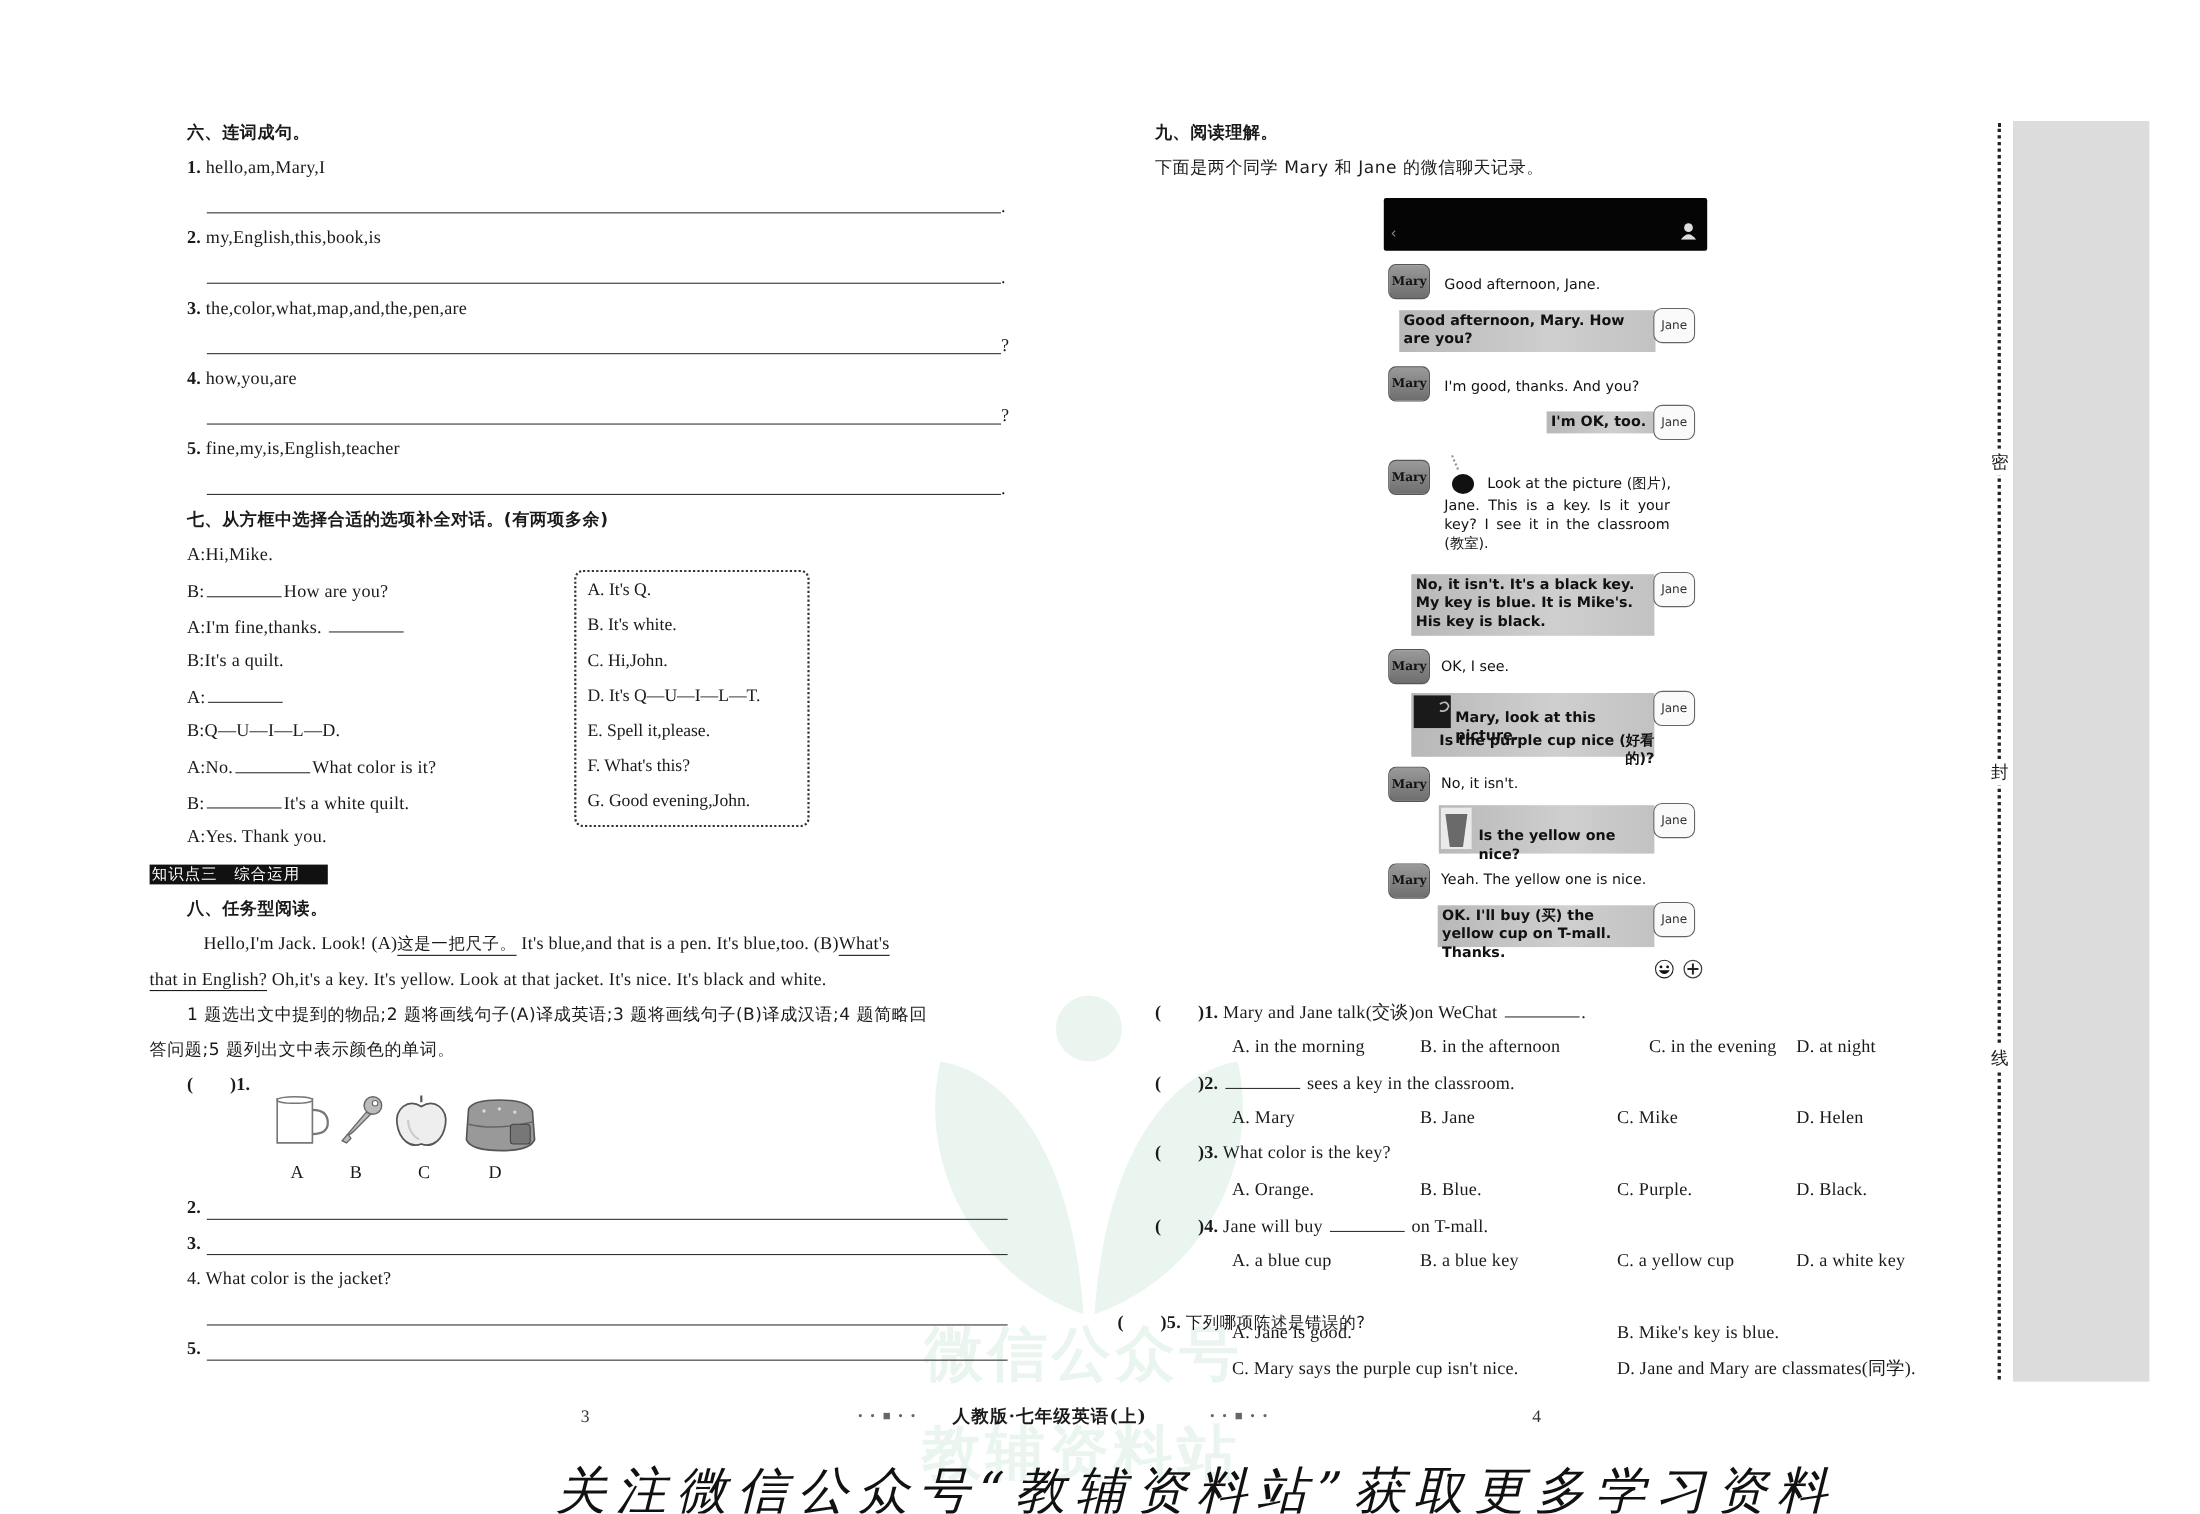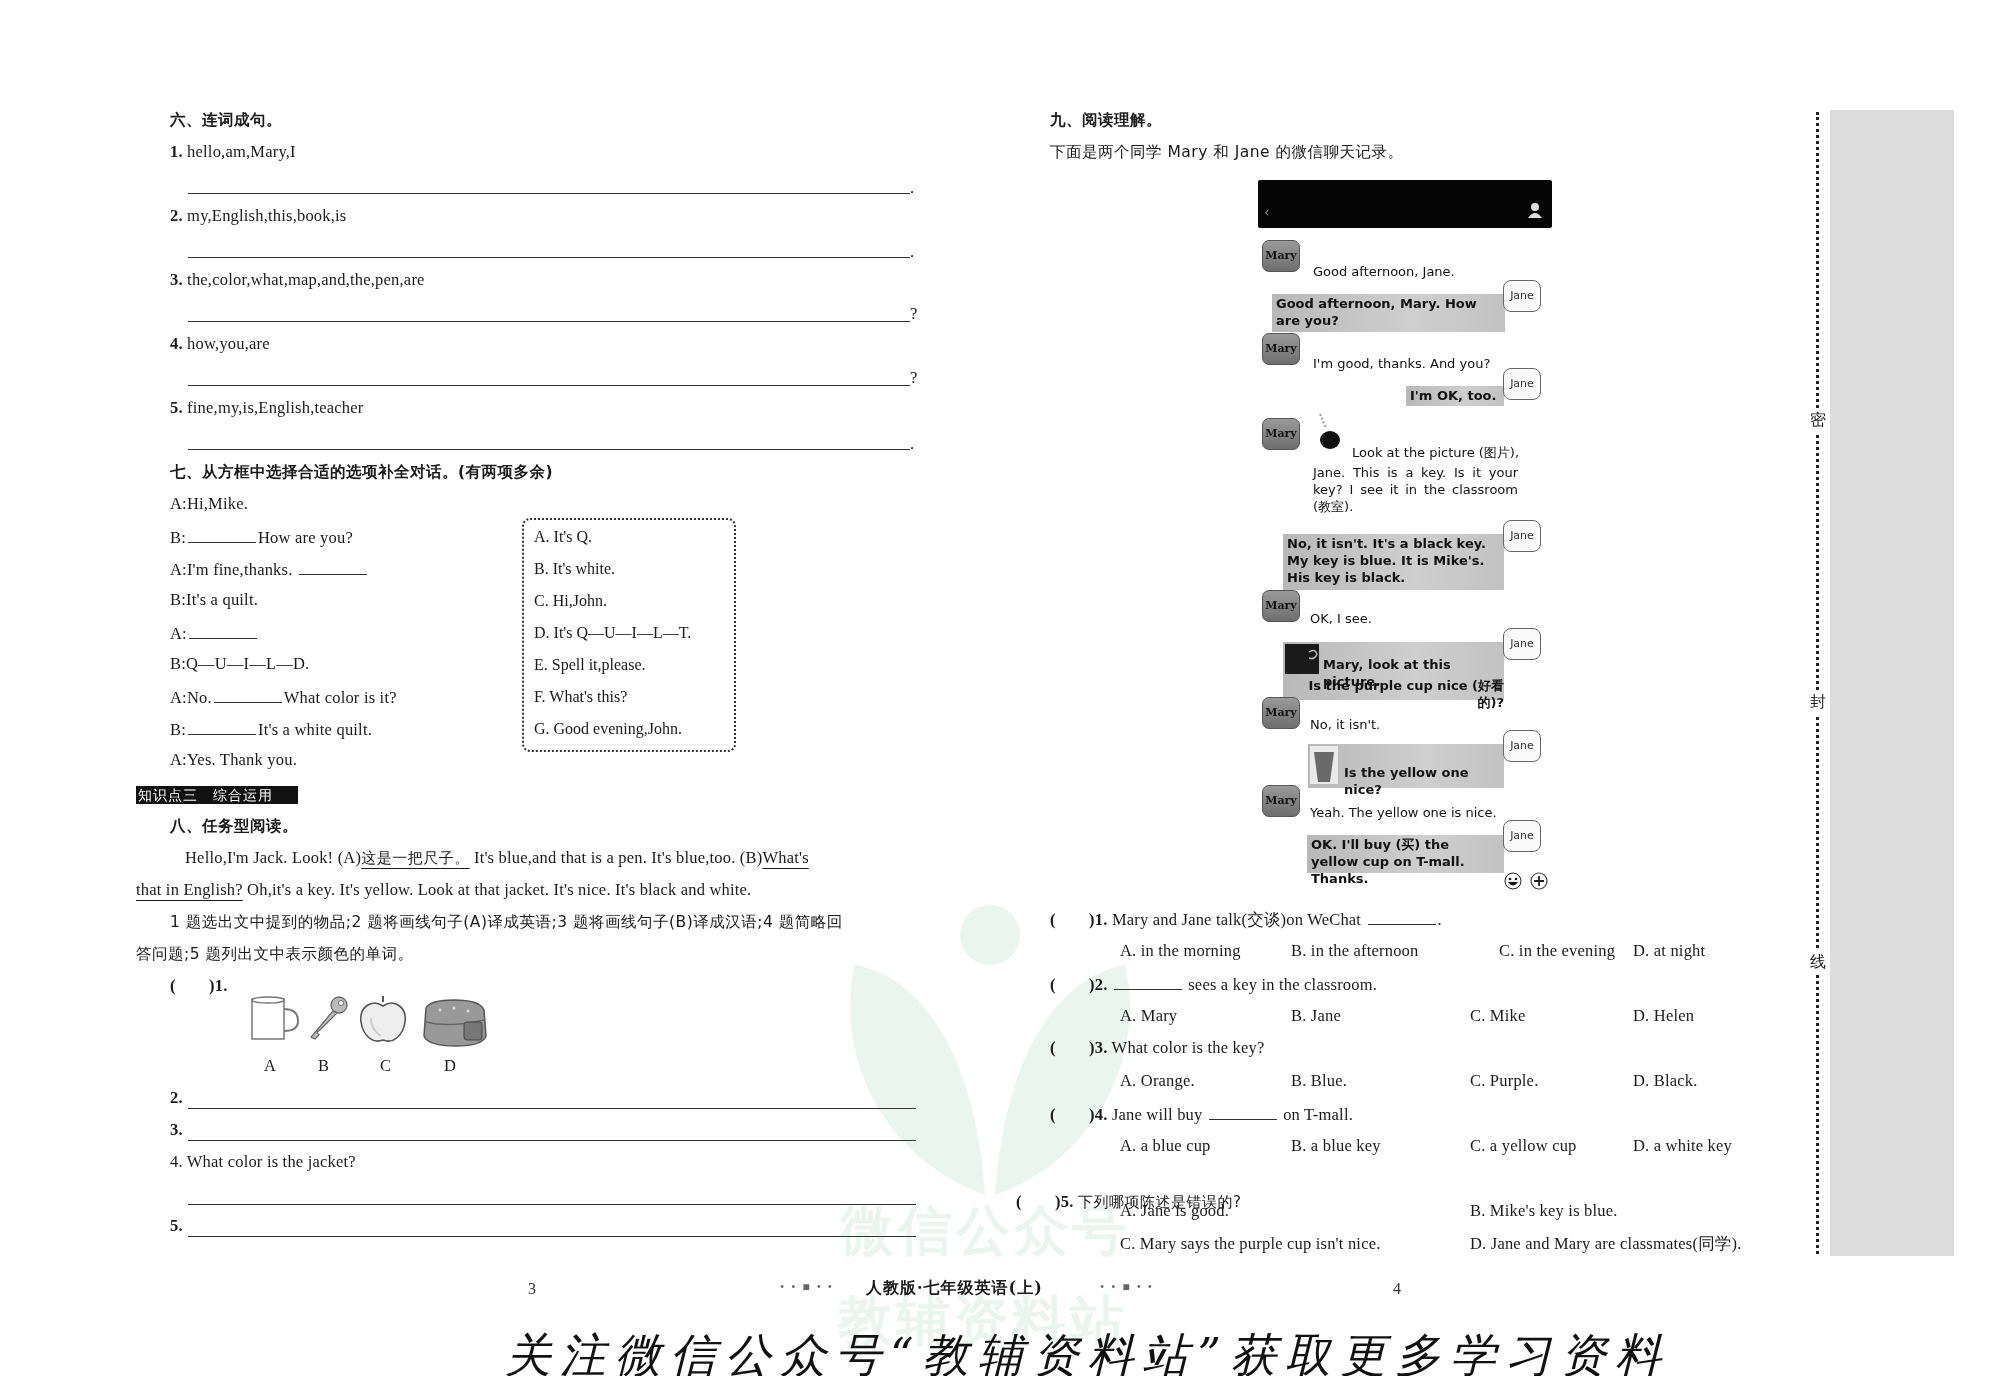--- a/index.html
+++ b/index.html
@@ -26,21 +26,21 @@
   .opt { position:absolute; left:10px; font-size:16px; line-height:20px; }
 
   
   .kbar { position:absolute; left:136px; top:786px; width:160px; height:18px; background:#111; color:#fff; font-family:"DejaVu Sans",sans-serif; font-size:14px; line-height:18px; padding-left:2px; letter-spacing:1px; }
 
   
   .pic { position:absolute; }
 
   
   .phonebar { position:absolute; left:1258px; top:180px; width:294px; height:48px; background:#050505; border-radius:2px; }
-  .chat-t { font-family:"DejaVu Sans","Liberation Sans",sans-serif; font-size:13px; line-height:17px; color:#111;margin-top:12px; }
+  .chat-t { font-family:"DejaVu Sans","Liberation Sans",sans-serif; font-size:13px; line-height:17px; color:#111; }
   .av-mary { position:absolute; width:36px; height:30px; border-radius:7px; background:linear-gradient(#9a9a9a,#6e6e6e); border:1.5px solid #555; color:#111; font-family:"DejaVu Serif",serif; font-weight:bold; font-size:11px; text-align:center; line-height:30px; }
   .av-jane { position:absolute; width:36px; height:30px; border-radius:8px; background:#fafafa; border:1.5px solid #666; color:#333; font-family:"DejaVu Sans",sans-serif; font-size:11px; text-align:center; line-height:30px; }
   .bub { position:absolute; background:linear-gradient(90deg,#b8b8b8,#cfcfcf 60%,#c2c2c2); font-weight:bold; padding:1px 4px; white-space:normal; }
   .bubtxt { position:absolute; white-space:normal; }
 
   
   .dotline { position:absolute; left:1816px; top:112px; width:0; height:1142px; border-left:3px dotted #222; }
   .gray { position:absolute; left:1830px; top:110px; width:124px; height:1146px; background:#dcdcdc; }
   .seal { position:absolute; left:1806px; width:24px; background:#fff; font-family:"DejaVu Sans",sans-serif; font-size:16px; text-align:center; line-height:24px; }
 

